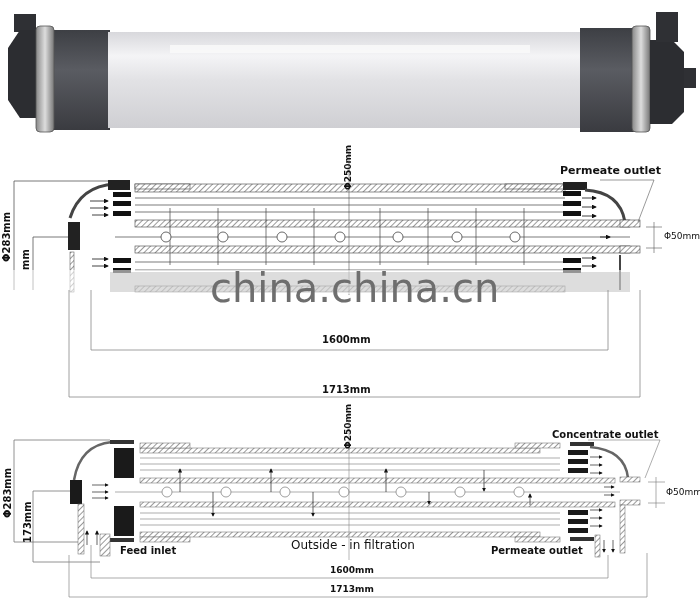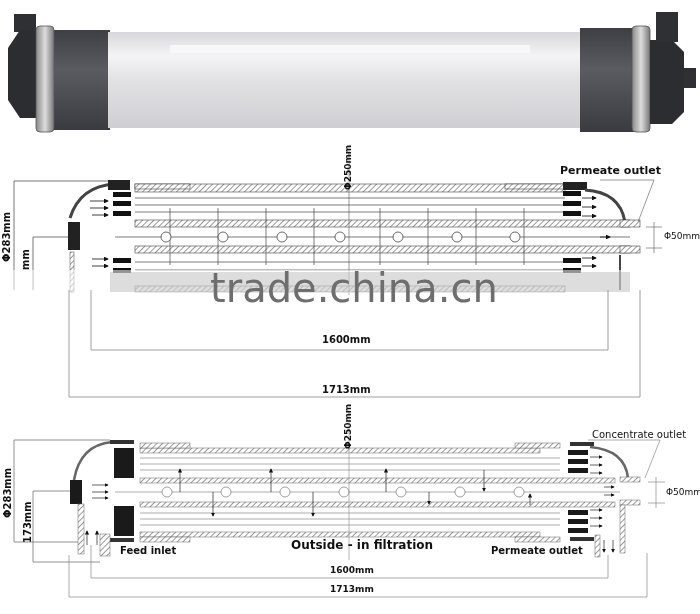--- a/index.html
+++ b/index.html
@@ -256,26 +256,26 @@
     <polyline points="91,545 91,578 608,578 608,555" fill="none" stroke="#888" stroke-width="0.7"></polyline>
     <polyline points="69,555 69,597 647,597 647,553" fill="none" stroke="#888" stroke-width="0.7"></polyline>
   </g>
 </svg>
 
 <div style="position:absolute;left:560px;top:164px;font-size:11px;font-weight:bold;color:#111;">Permeate outlet</div>
 <div style="position:absolute;left:343px;top:154px;font-size:9px;font-weight:bold;color:#111;transform-origin:0 0;transform:rotate(-90deg) translate(-36px,0);width:40px;">Φ250mm</div>
 <div style="position:absolute;left:1px;top:262px;font-size:10px;font-weight:bold;color:#111;transform-origin:0 0;transform:rotate(-90deg);white-space:nowrap;">Φ283mm</div>
 <div style="position:absolute;left:20px;top:270px;font-size:10px;font-weight:bold;color:#111;transform-origin:0 0;transform:rotate(-90deg);white-space:nowrap;">mm</div>
 <div style="position:absolute;left:664px;top:231px;font-size:9px;color:#111;">Φ50mm</div>
-<div style="position:absolute;left:210px;top:268px;font-size:40px;color:#6e6e6e;letter-spacing:0px;line-height:1;">trade.china.cn</div>
+<div style="position:absolute;left:210px;top:268px;font-size:40px;color:#6e6e6e;letter-spacing:0px;line-height:1;">china.china.cn</div>
 <div style="position:absolute;left:322px;top:334px;font-size:10px;font-weight:bold;color:#111;">1600mm</div>
 <div style="position:absolute;left:322px;top:384px;font-size:10px;font-weight:bold;color:#111;">1713mm</div>
 
-<div style="position:absolute;left:592px;top:429px;font-size:10px;font-weight:normal;color:#111;">Concentrate outlet</div>
+<div style="position:absolute;left:552px;top:429px;font-size:10px;font-weight:bold;color:#111;">Concentrate outlet</div>
 <div style="position:absolute;left:343px;top:413px;font-size:9px;font-weight:bold;color:#111;transform-origin:0 0;transform:rotate(-90deg) translate(-36px,0);width:40px;">Φ250mm</div>
 <div style="position:absolute;left:2px;top:518px;font-size:10px;font-weight:bold;color:#111;transform-origin:0 0;transform:rotate(-90deg);white-space:nowrap;">Φ283mm</div>
 <div style="position:absolute;left:22px;top:543px;font-size:10px;font-weight:bold;color:#111;transform-origin:0 0;transform:rotate(-90deg);white-space:nowrap;">173mm</div>
 <div style="position:absolute;left:666px;top:487px;font-size:9px;color:#111;">Φ50mm</div>
 <div style="position:absolute;left:120px;top:545px;font-size:10px;font-weight:bold;color:#111;">Feed inlet</div>
-<div style="position:absolute;left:291px;top:538px;font-size:12px;font-weight:bold;color:#111;">Outside - in filtration</div>
+<div style="position:absolute;left:291px;top:538px;font-size:12px;font-weight:normal;color:#111;">Outside - in filtration</div>
 <div style="position:absolute;left:491px;top:545px;font-size:10px;font-weight:bold;color:#111;">Permeate outlet</div>
 <div style="position:absolute;left:330px;top:565px;font-size:9px;font-weight:bold;color:#111;">1600mm</div>
 <div style="position:absolute;left:330px;top:584px;font-size:9px;font-weight:bold;color:#111;">1713mm</div>
 
 </body></html>

